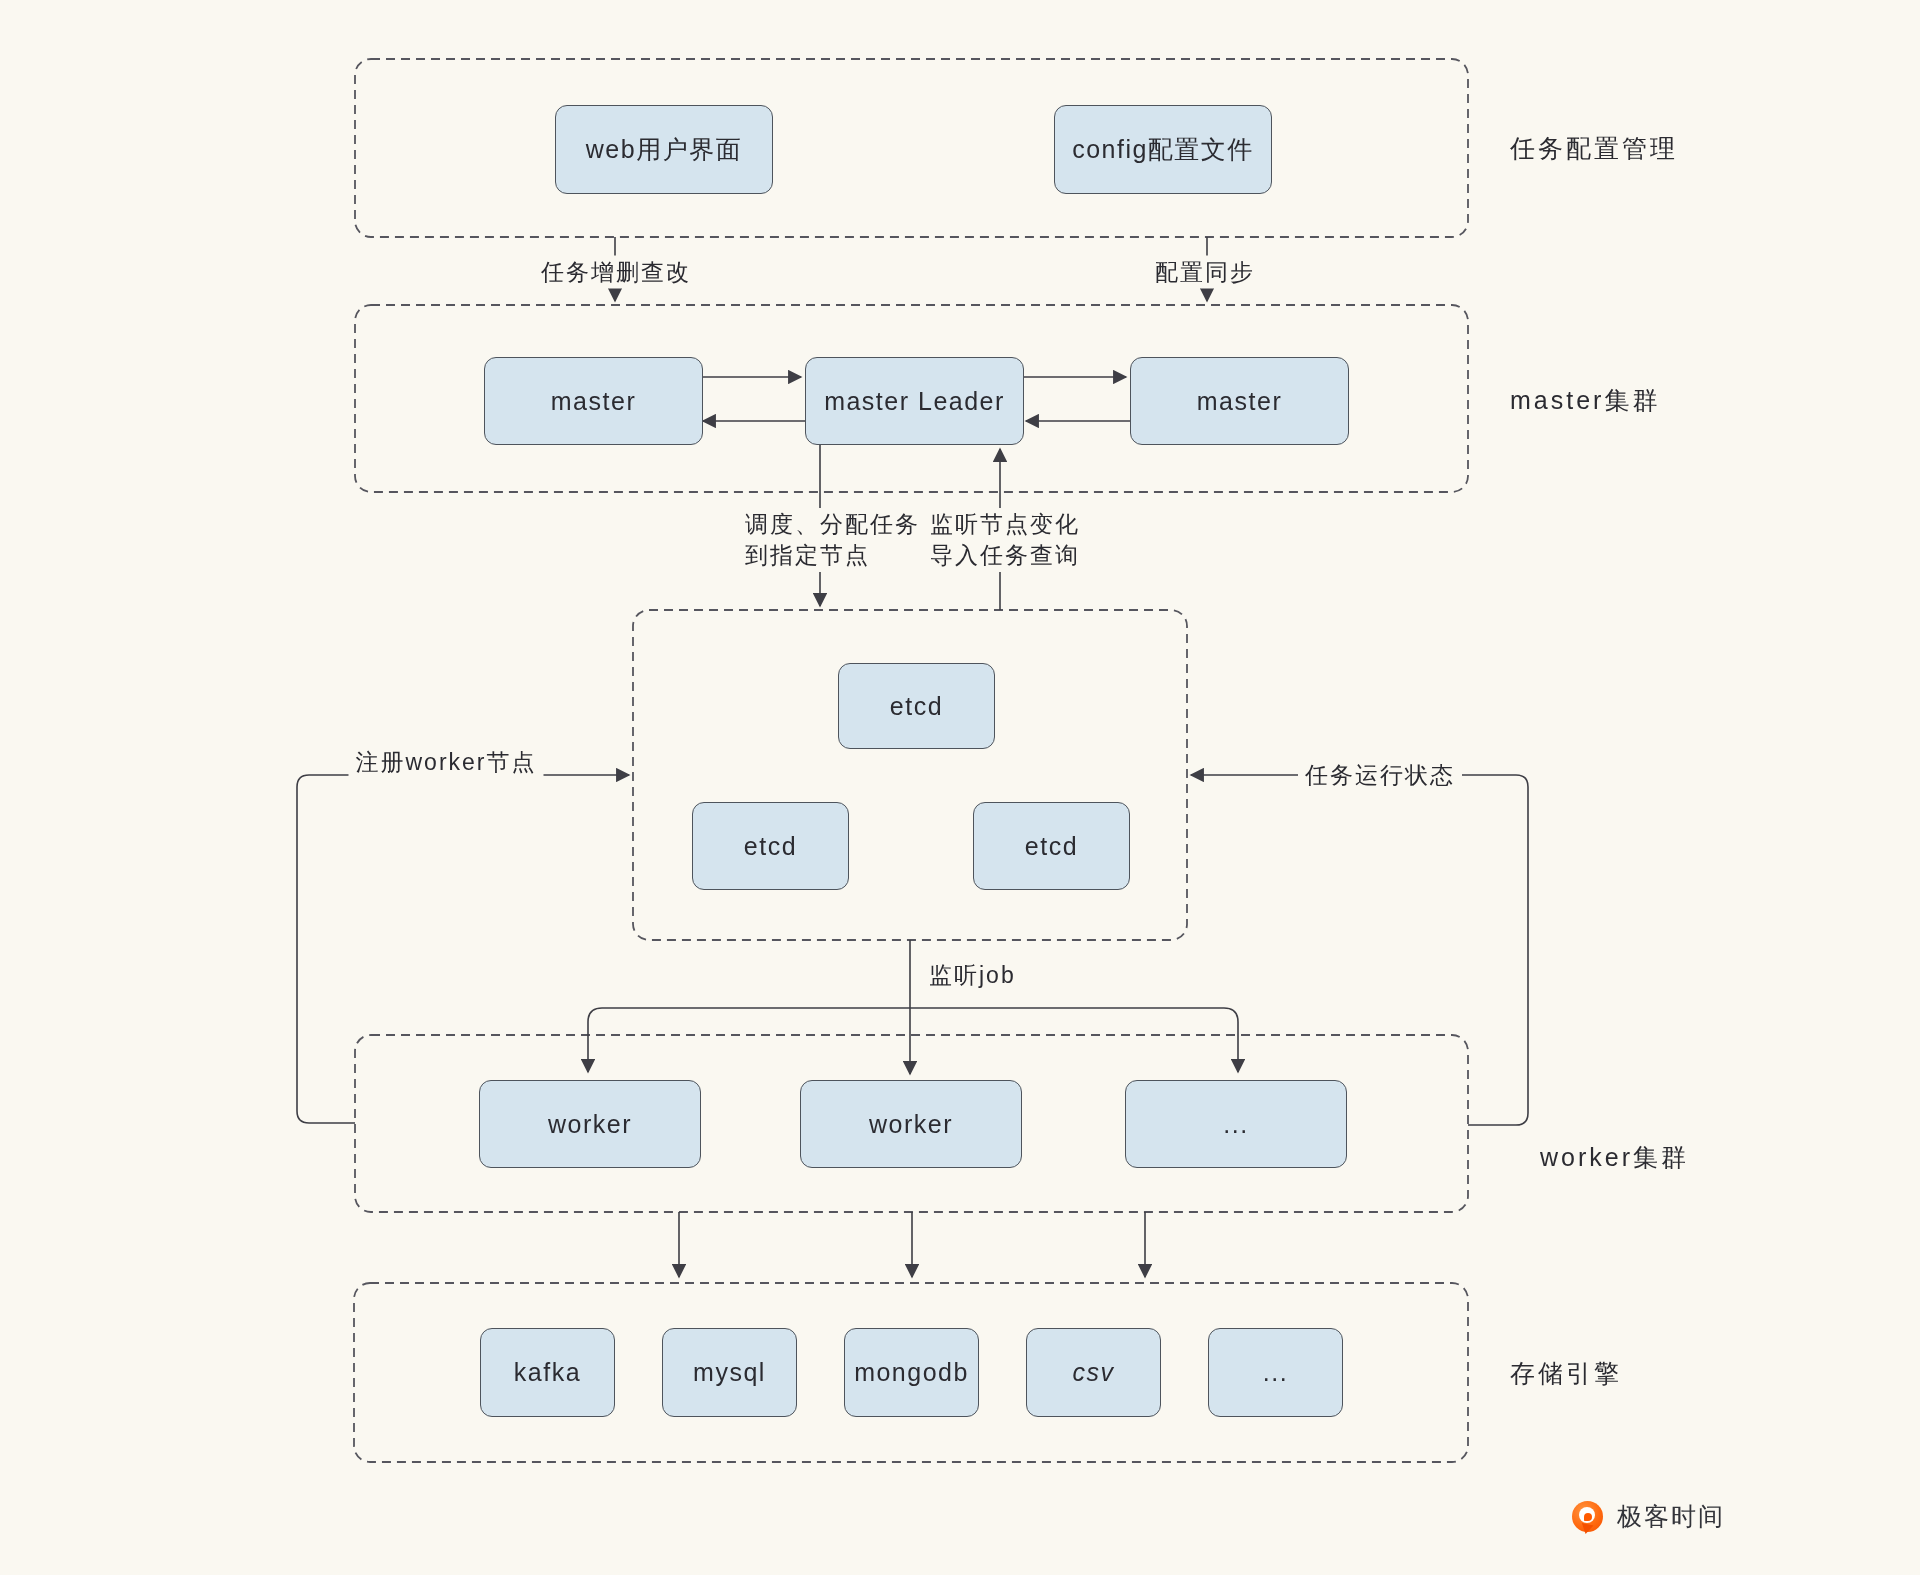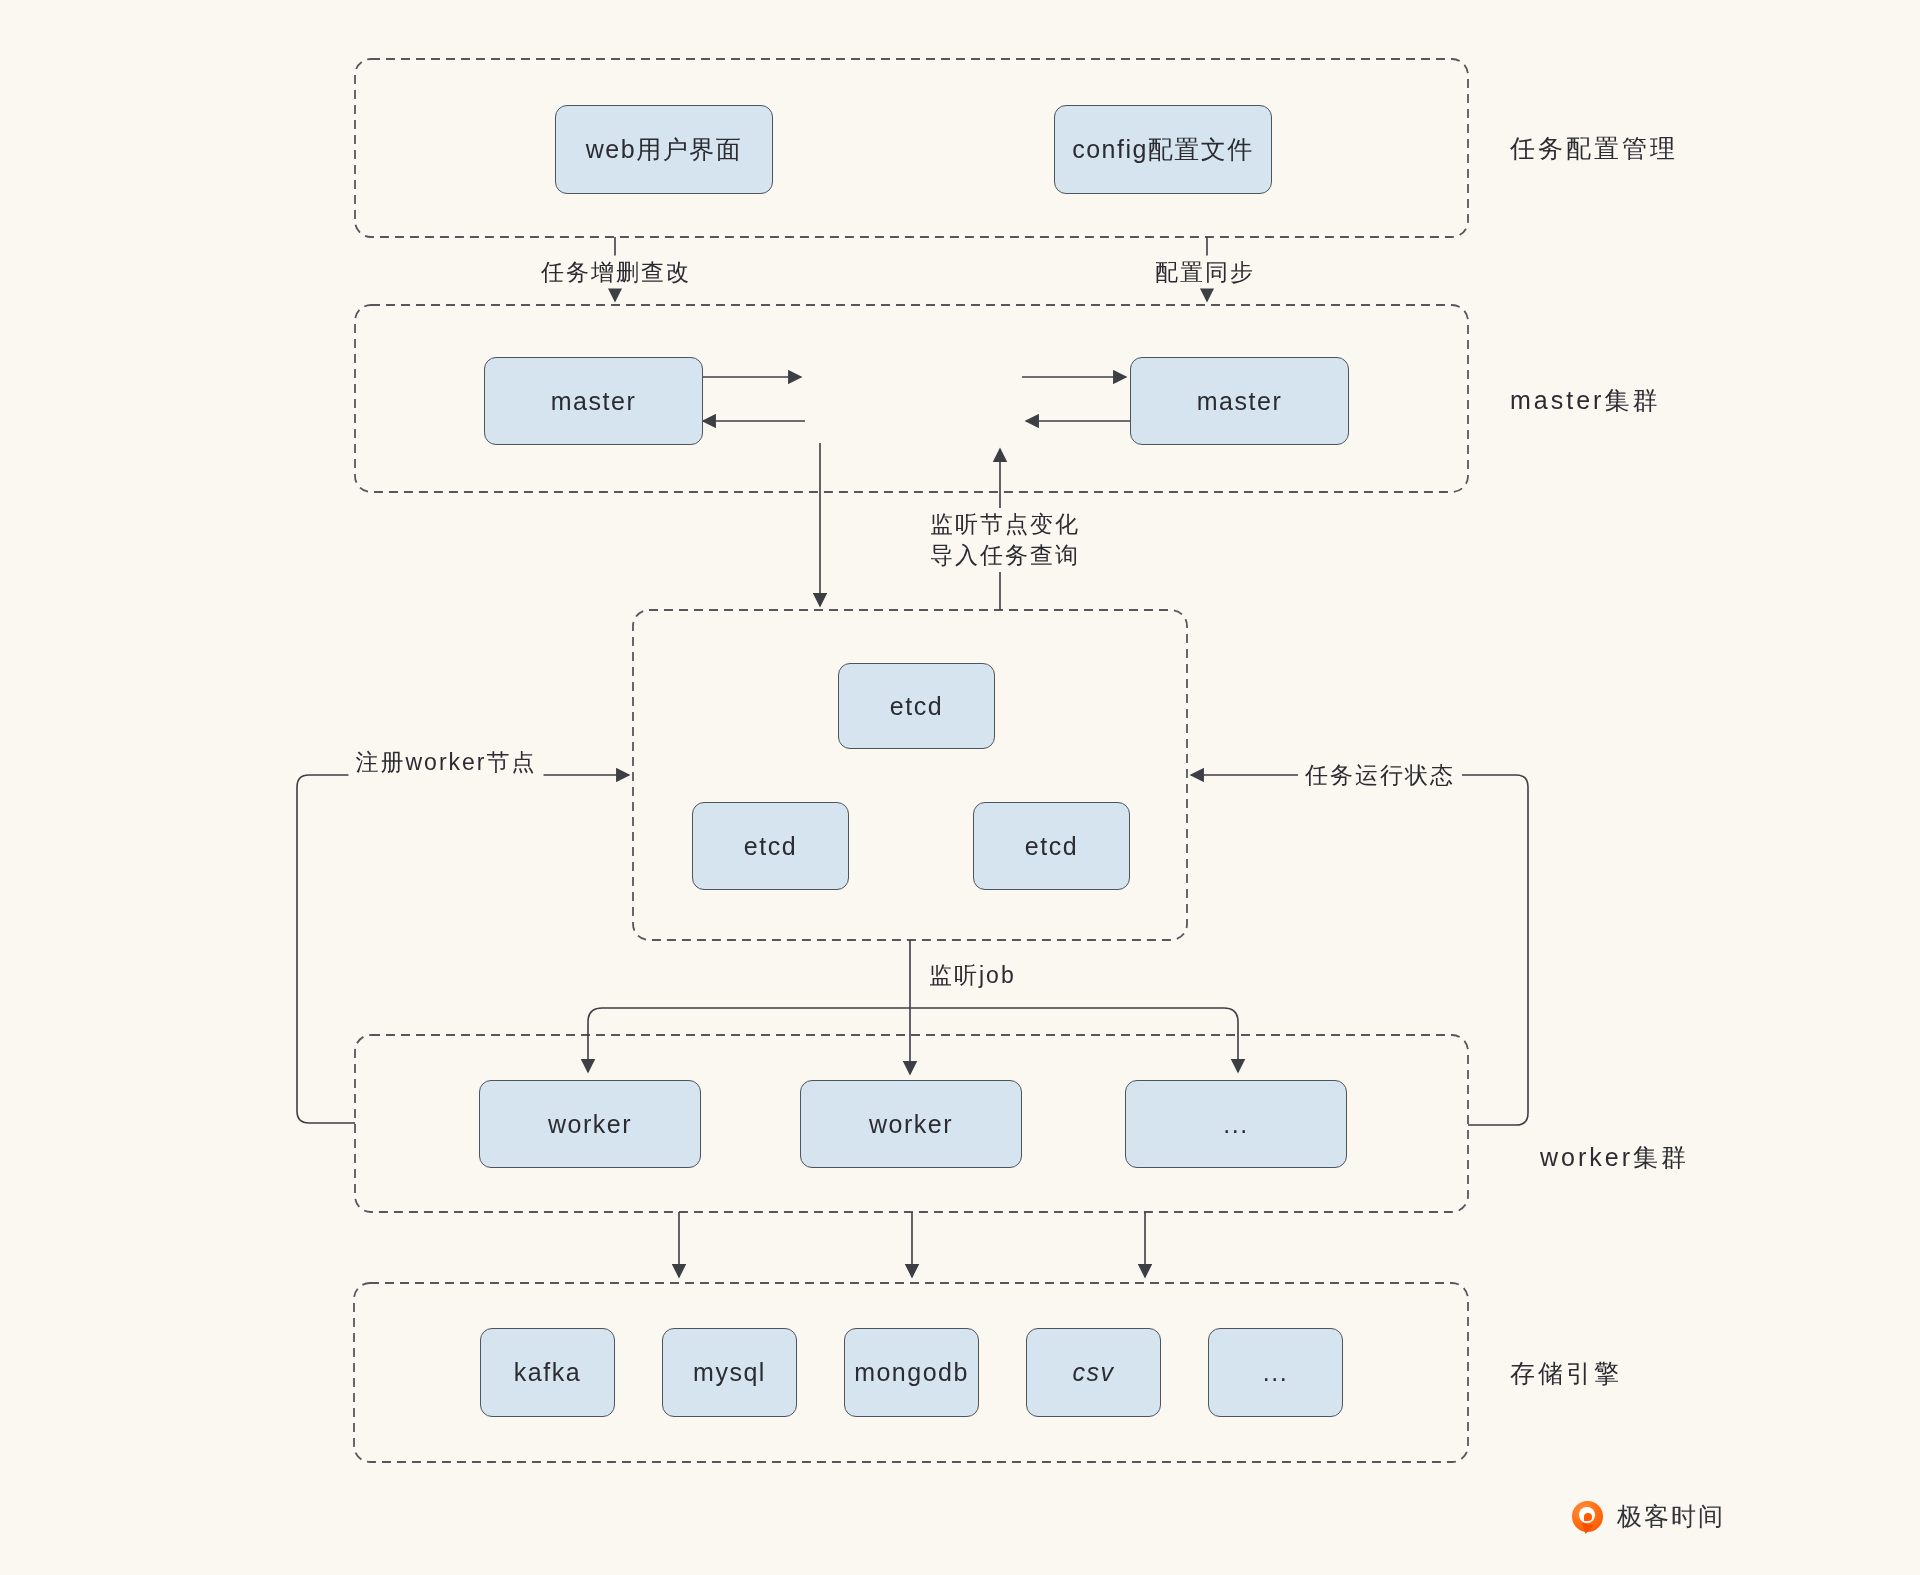--- a/index.html
+++ b/index.html
@@ -77,20 +77,21 @@
       <path d="M679,1212 V1277" marker-end="url(#arr)"></path>
       <path d="M912,1212 V1277" marker-end="url(#arr)"></path>
       <path d="M1145,1212 V1277" marker-end="url(#arr)"></path>
     </g>
   </svg>
 
   <div class="node" style="left:555px;top:105px;width:216px;height:87px;">web用户界面</div>
   <div class="node" style="left:1054px;top:105px;width:216px;height:87px;">config配置文件</div>
 
   <div class="node" style="left:484px;top:357px;width:217px;height:86px;">master</div>
+  <div class="node" style="left:805px;top:357px;width:217px;height:86px;">master Leader</div>
   <div class="node" style="left:1130px;top:357px;width:217px;height:86px;">master</div>
 
   <div class="node" style="left:838px;top:663px;width:155px;height:84px;">etcd</div>
   <div class="node" style="left:692px;top:802px;width:155px;height:86px;">etcd</div>
   <div class="node" style="left:973px;top:802px;width:155px;height:86px;">etcd</div>
 
   <div class="node" style="left:479px;top:1080px;width:220px;height:86px;">worker</div>
   <div class="node" style="left:800px;top:1080px;width:220px;height:86px;">worker</div>
   <div class="node" style="left:1125px;top:1080px;width:220px;height:86px;">...</div>
 
@@ -100,20 +101,22 @@
   <div class="node" style="left:1026px;top:1328px;width:133px;height:87px;font-style:italic;">csv</div>
   <div class="node" style="left:1208px;top:1328px;width:133px;height:87px;">...</div>
 
   <div class="side-label" style="left:1510px;top:133px;">任务配置管理</div>
   <div class="side-label" style="left:1510px;top:385px;">master集群</div>
   <div class="side-label" style="left:1510px;top:1142px;margin-left:30px;">worker集群</div>
   <div class="side-label" style="left:1510px;top:1358px;">存储引擎</div>
 
   <div class="edge-label centered" style="left:616px;top:272px;">任务增删查改</div>
   <div class="edge-label centered" style="left:1205px;top:272px;">配置同步</div>
+  <div class="edge-label" style="left:738px;top:508px;">调度、分配任务
+到指定节点</div>
   <div class="edge-label" style="left:923px;top:508px;">监听节点变化
 导入任务查询</div>
   <div class="edge-label centered" style="left:446px;top:762px;">注册worker节点</div>
   <div class="edge-label centered" style="left:1380px;top:775px;">任务运行状态</div>
   <div class="edge-label vcentered" style="left:922px;top:975px;">监听job</div>
 
   <div class="brand">
     <div class="geek-icon">
       <span class="geek-dot"></span>
     </div>

